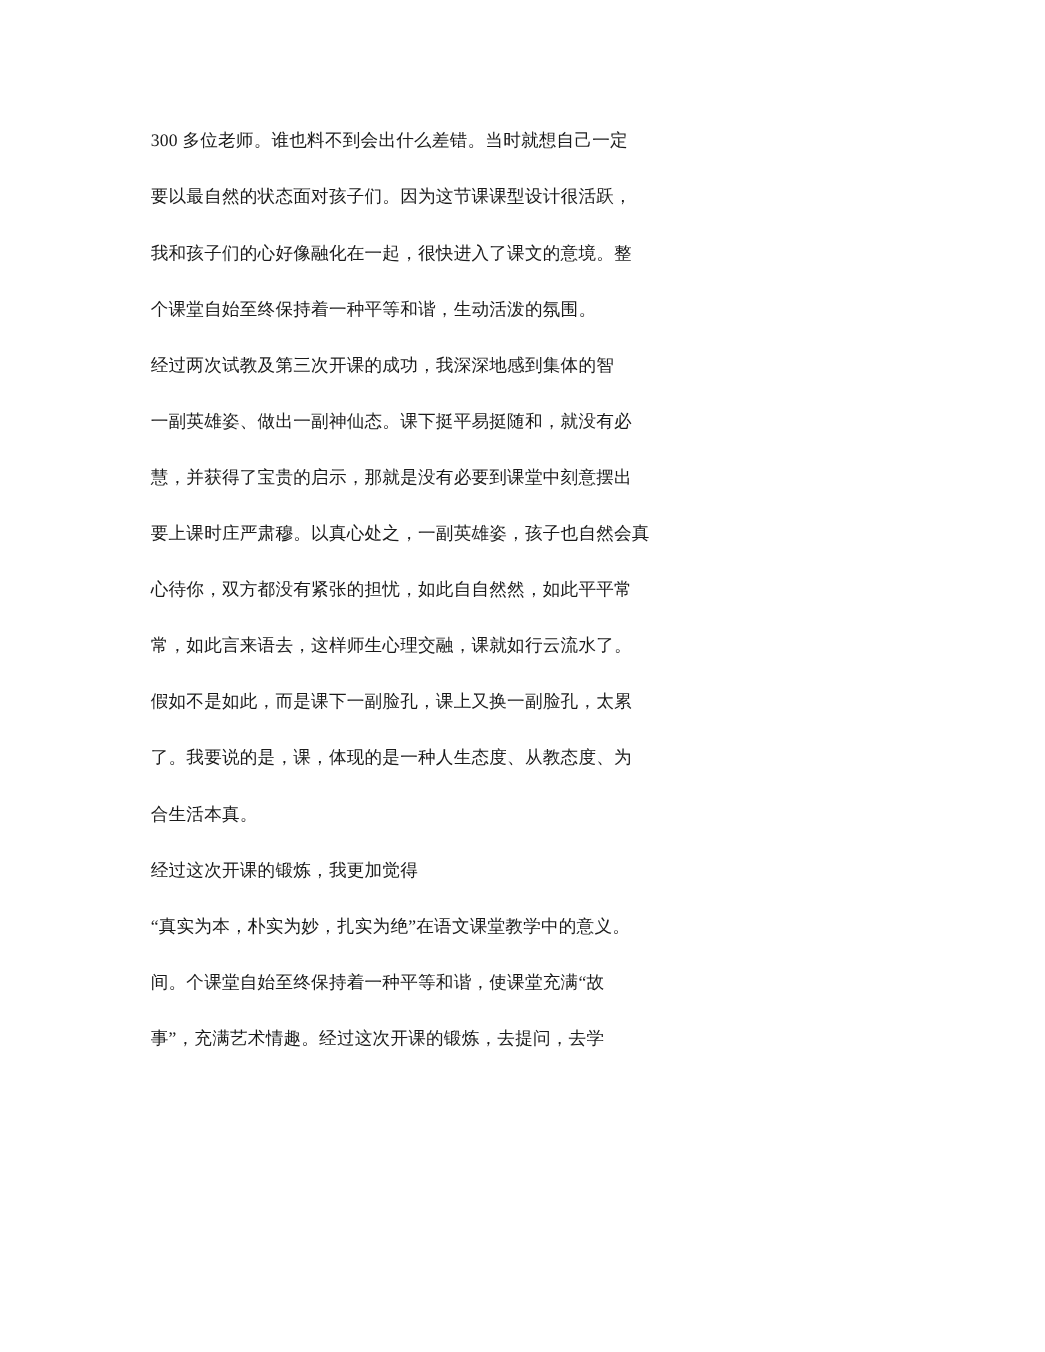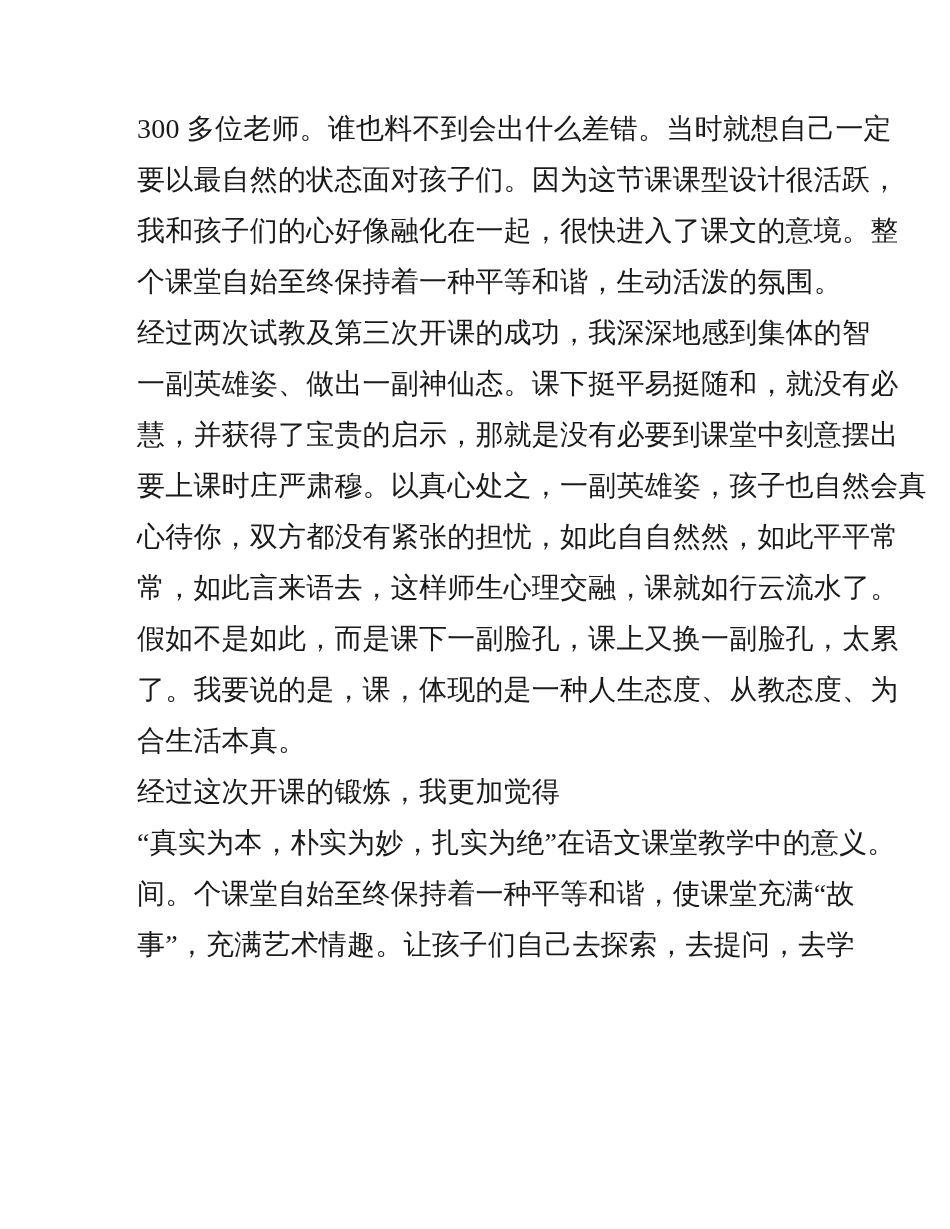--- a/index.html
+++ b/index.html
@@ -16,21 +16,21 @@
       font-family: "Liberation Serif", "DejaVu Serif", serif;
     }
     .text-block {
       position: absolute;
       left: 137px;
       top: 103px;
       width: 700px;
       color: #1a1a1a;
     }
     .line {
-      font-size: 28px;
+      font-size: 16px;
       line-height: 51px;
       height: 51px;
       letter-spacing: 0.2px;
       white-space: nowrap;
       font-weight: 400;
     }
   </style>
 </head>
 <body style="background: rgb(255, 255, 255);">
 
@@ -45,15 +45,15 @@
       <div class="line">慧，并获得了宝贵的启示，那就是没有必要到课堂中刻意摆出</div>
       <div class="line">要上课时庄严肃穆。以真心处之，一副英雄姿，孩子也自然会真</div>
       <div class="line">心待你，双方都没有紧张的担忧，如此自自然然，如此平平常</div>
       <div class="line">常，如此言来语去，这样师生心理交融，课就如行云流水了。</div>
       <div class="line">假如不是如此，而是课下一副脸孔，课上又换一副脸孔，太累</div>
       <div class="line">了。我要说的是，课，体现的是一种人生态度、从教态度、为</div>
       <div class="line">合生活本真。</div>
       <div class="line">经过这次开课的锻炼，我更加觉得</div>
       <div class="line">“真实为本，朴实为妙，扎实为绝”在语文课堂教学中的意义。</div>
       <div class="line">间。个课堂自始至终保持着一种平等和谐，使课堂充满“故</div>
-      <div class="line">事”，充满艺术情趣。让孩子们自己去探索，去提问，去学</div>
+      <div class="line">事”，充满艺术情趣。经过这次开课的锻炼，去提问，去学</div>
     </div>
 </div>
 
 </body></html>

